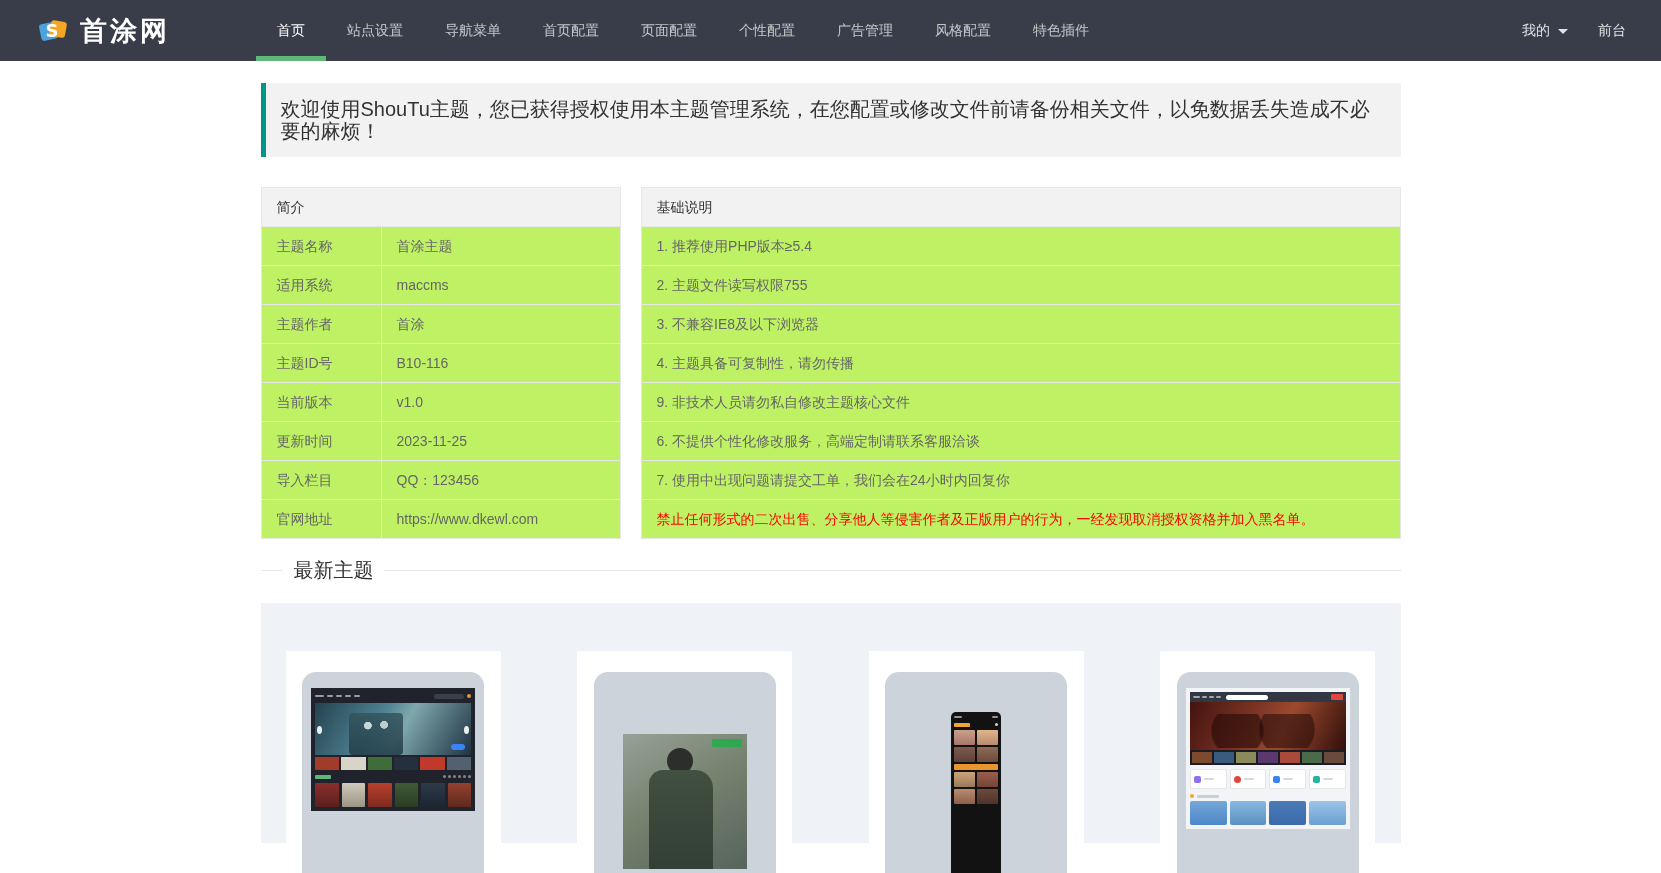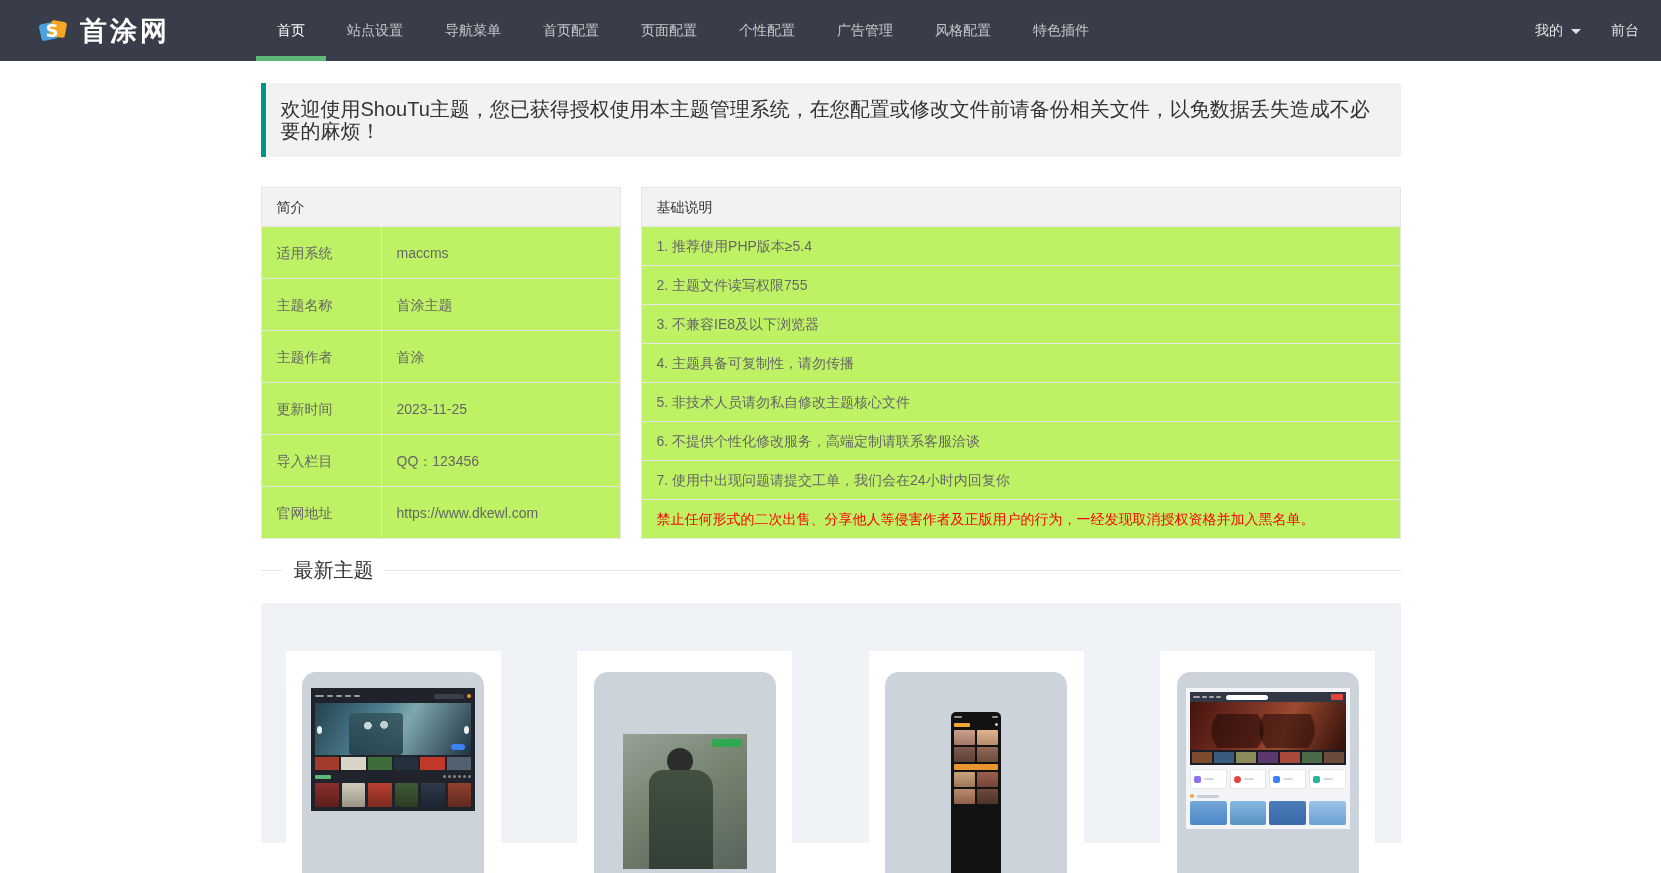--- a/index.html
+++ b/index.html
@@ -13,21 +13,21 @@
   
   .navbar { height:61px; background:#393D49; display:flex; align-items:stretch; }
   .logo { display:flex; align-items:center; gap:10px; padding-left:36px; cursor:pointer; }
   .logo-text { color:#fff; font-size:27px; font-weight:bold; letter-spacing:3px; }
   .nav-menu { display:flex; margin-left:86px;text-align:right; }
   .nav-item { position:relative; display:flex; align-items:center; padding:0 21px;
     color:rgba(255,255,255,.7); font-size:14px; text-decoration:none; cursor:pointer; }
   .nav-item.active { color:#fff; }
   .nav-item.active::after { content:""; position:absolute; left:0; right:0; bottom:0;
     height:5px; background:#5FB878; }
-  .nav-right { margin-left:auto; display:flex; align-items:center; padding-right:7px; }
+  .nav-right { margin-left:auto; display:flex; align-items:center; padding-right:20px; }
   .nav-right a { color:rgba(255,255,255,.85); font-size:14px; text-decoration:none;
     padding:0 15px; cursor:pointer; display:flex; align-items:center; }
   .caret { width:0; height:0; margin-left:8px; border:5px solid transparent;
     border-top-color:rgba(255,255,255,.85); position:relative; top:3px; }
   
   .container { width:1140px; margin:0 auto; }
   .quote { margin-top:22px; padding:15px; line-height:22px; background:#f2f2f2;
     border-left:5px solid #009688; border-radius:0 2px 2px 0; color:#333; font-size:20px; }
   
   .tables-row { display:flex; gap:20px; margin-top:30px; }
@@ -166,32 +166,40 @@
   <div class="tables-row">
 
     <table class="lay intro">
       <thead>
         <tr>
             <th colspan="2">简介</th>
           </tr>
       </thead>
       <tbody>
         <tr>
+            <td class="k">主题名称</td>
+            <td>首涂主题</td>
+          </tr>
+        <tr>
             <td class="k">适用系统</td>
             <td>maccms</td>
           </tr>
         <tr>
-            <td class="k">主题名称</td>
-            <td>首涂主题</td>
-          </tr>
-        <tr>
             <td class="k">主题作者</td>
             <td>首涂</td>
           </tr>
         <tr>
+            <td class="k">主题ID号</td>
+            <td>B10-116</td>
+          </tr>
+        <tr>
+            <td class="k">当前版本</td>
+            <td>v1.0</td>
+          </tr>
+        <tr>
             <td class="k">更新时间</td>
             <td>2023-11-25</td>
           </tr>
         <tr>
             <td class="k">导入栏目</td>
             <td>QQ：123456</td>
           </tr>
         <tr>
             <td class="k">官网地址</td>
             <td>https://www.dkewl.com</td>
@@ -212,21 +220,21 @@
         <tr>
             <td>2. 主题文件读写权限755</td>
           </tr>
         <tr>
             <td>3. 不兼容IE8及以下浏览器</td>
           </tr>
         <tr>
             <td>4. 主题具备可复制性，请勿传播</td>
           </tr>
         <tr>
-            <td>5. 非技术人员请勿私自修改主题核心文件</td>
+            <td>9. 非技术人员请勿私自修改主题核心文件</td>
           </tr>
         <tr>
             <td>6. 不提供个性化修改服务，高端定制请联系客服洽谈</td>
           </tr>
         <tr>
             <td>7. 使用中出现问题请提交工单，我们会在24小时内回复你</td>
           </tr>
         <tr class="warning">
             <td>禁止任何形式的二次出售、分享他人等侵害作者及正版用户的行为，一经发现取消授权资格并加入黑名单。</td>
           </tr>

